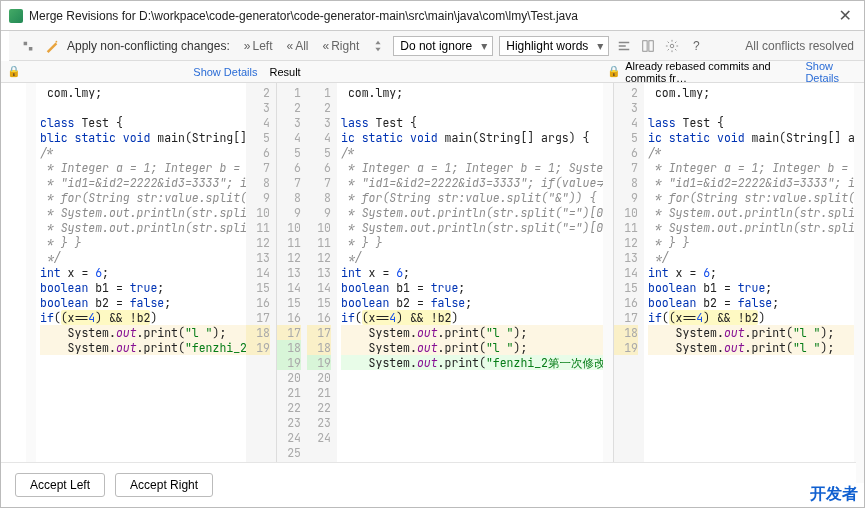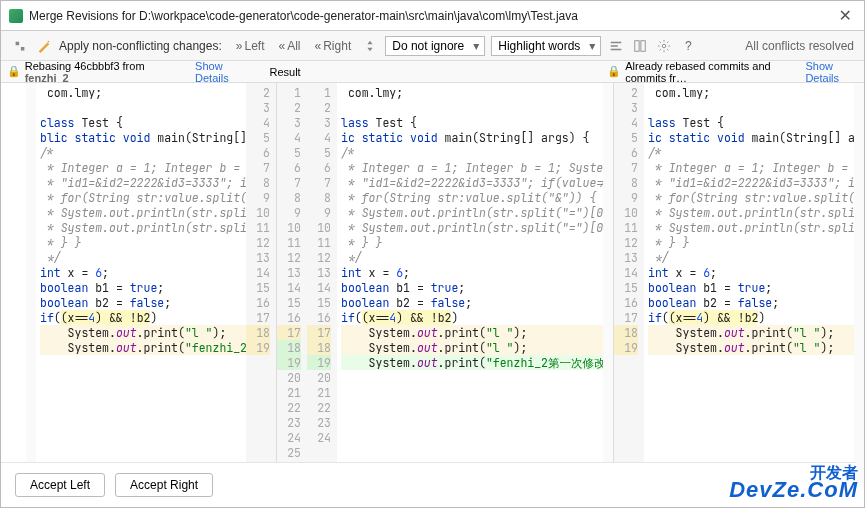--- a/index.html
+++ b/index.html
@@ -3,21 +3,21 @@
   <meta charset="utf-8">
   <style>
     * { margin: 0; padding: 0; box-sizing: border-box; }
     body { font-family: "Segoe UI", Arial, sans-serif; font-size: 12px; background: #fff; width: 865px; height: 508px; border: 1px solid #bbb; position: relative; overflow: hidden; }
     
     .titlebar { display: flex; align-items: center; padding: 4px 8px; background: #fff; border-bottom: 1px solid #ccc; height: 30px; }
     .titlebar-icon { width: 14px; height: 14px; background: linear-gradient(135deg,#4a6,#285); border-radius: 2px; margin-right: 6px; }
     .titlebar-title { flex: 1; color: #222; }
     .titlebar-close { font-size: 16px; color: #555; cursor: pointer; padding: 0 4px; }
     
-    .toolbar1 { display: flex; align-items: center; padding: 4px 10px; background: #f7f7f7; border-bottom: 1px solid #ddd; height: 30px; gap: 6px; }
+    .toolbar1 { display: flex; align-items: center; padding: 4px 10px; background: #f7f7f7; border-bottom: 1px solid #ddd; height: 30px; gap: 6px; margin-left: 8px; }
     .tb-icon { width: 18px; height: 18px; display: flex; align-items: center; justify-content: center; color: #666; cursor: pointer; }
     .tb-label { color: #333; margin-right: 4px; }
     .nav-btn { display: flex; align-items: center; gap: 2px; color: #666; padding: 2px 4px; cursor: pointer; }
     .select { border: 1px solid #bbb; background: #fff; padding: 2px 20px 2px 6px; cursor: pointer; position: relative; border-radius: 0; font-size: 12px; }
     .select::after { content: "▾"; position: absolute; right: 5px; color: #666; }
     .spacer { flex: 1; }
     .conflicts-text { color: #666; }
     
     .headers-row { display: flex; background: #f9f9f9; border-bottom: 1px solid #ddd; height: 22px; font-size: 11px; align-items: center; }
     .hdr-left, .hdr-right { flex: 1; display: flex; align-items: center; padding: 0 6px; gap: 4px; }
@@ -110,21 +110,20 @@
       </svg>
     </span>
   <span class="tb-icon">?</span>
   <div class="spacer"></div>
   <span class="conflicts-text">All conflicts resolved</span>
 </div>
 
 <div class="headers-row">
   <div class="hdr-left">
     <span class="lock-icon">🔒</span>
-    <span><span>Rebasing 46cbbbf3 from </span><span class="branch">fenzhi_2</span></span>
     <div class="spacer"></div>
     <span class="show-details">Show Details</span>
   </div>
   <div class="hdr-center">Result</div>
   <div class="hdr-right">
     <span class="lock-icon">🔒</span>
     <span>Already rebased commits and commits fr…</span>
     <div class="spacer"></div>
     <span class="show-details">Show Details</span>
   </div>
@@ -310,14 +309,13 @@
   </div>
 </div>
 
 <div class="footer">
   <button class="btn">Accept Left</button>
   <button class="btn">Accept Right</button>
 </div>
 
 <div class="watermark">
   <div class="cn">开发者</div>
-  <div>DevZe.CoM</div>
 </div>
 
 </body></html>

